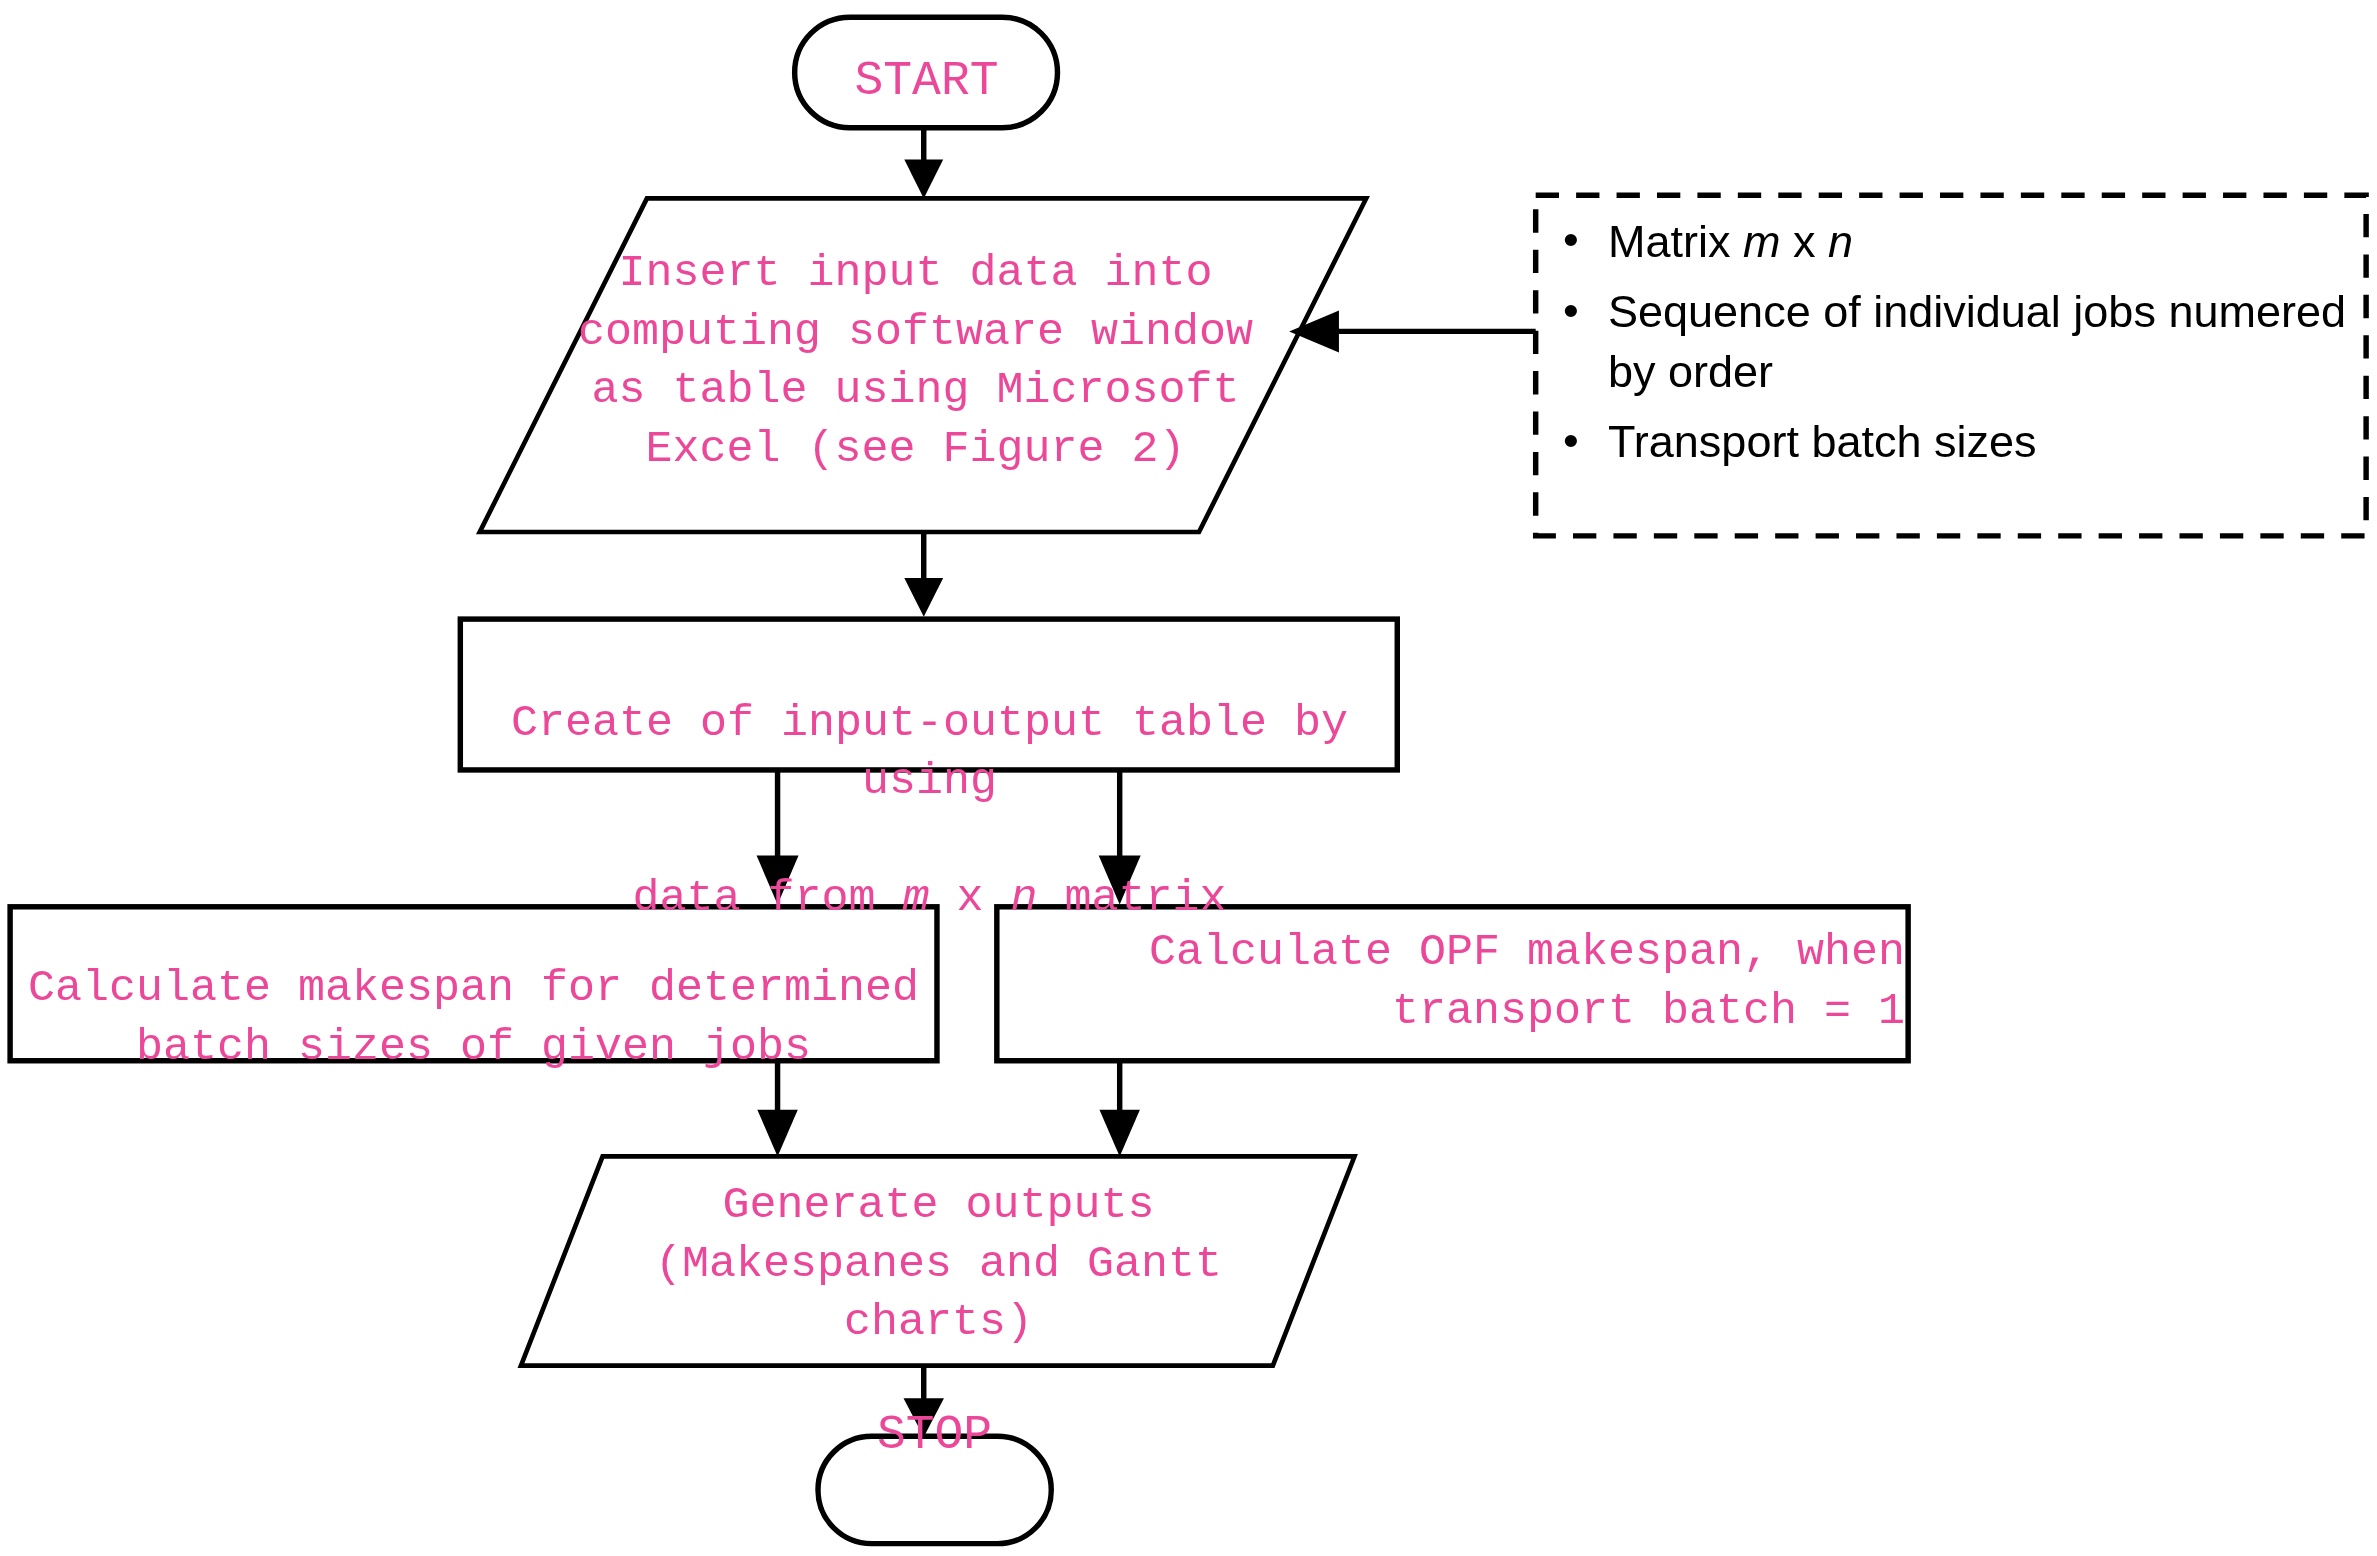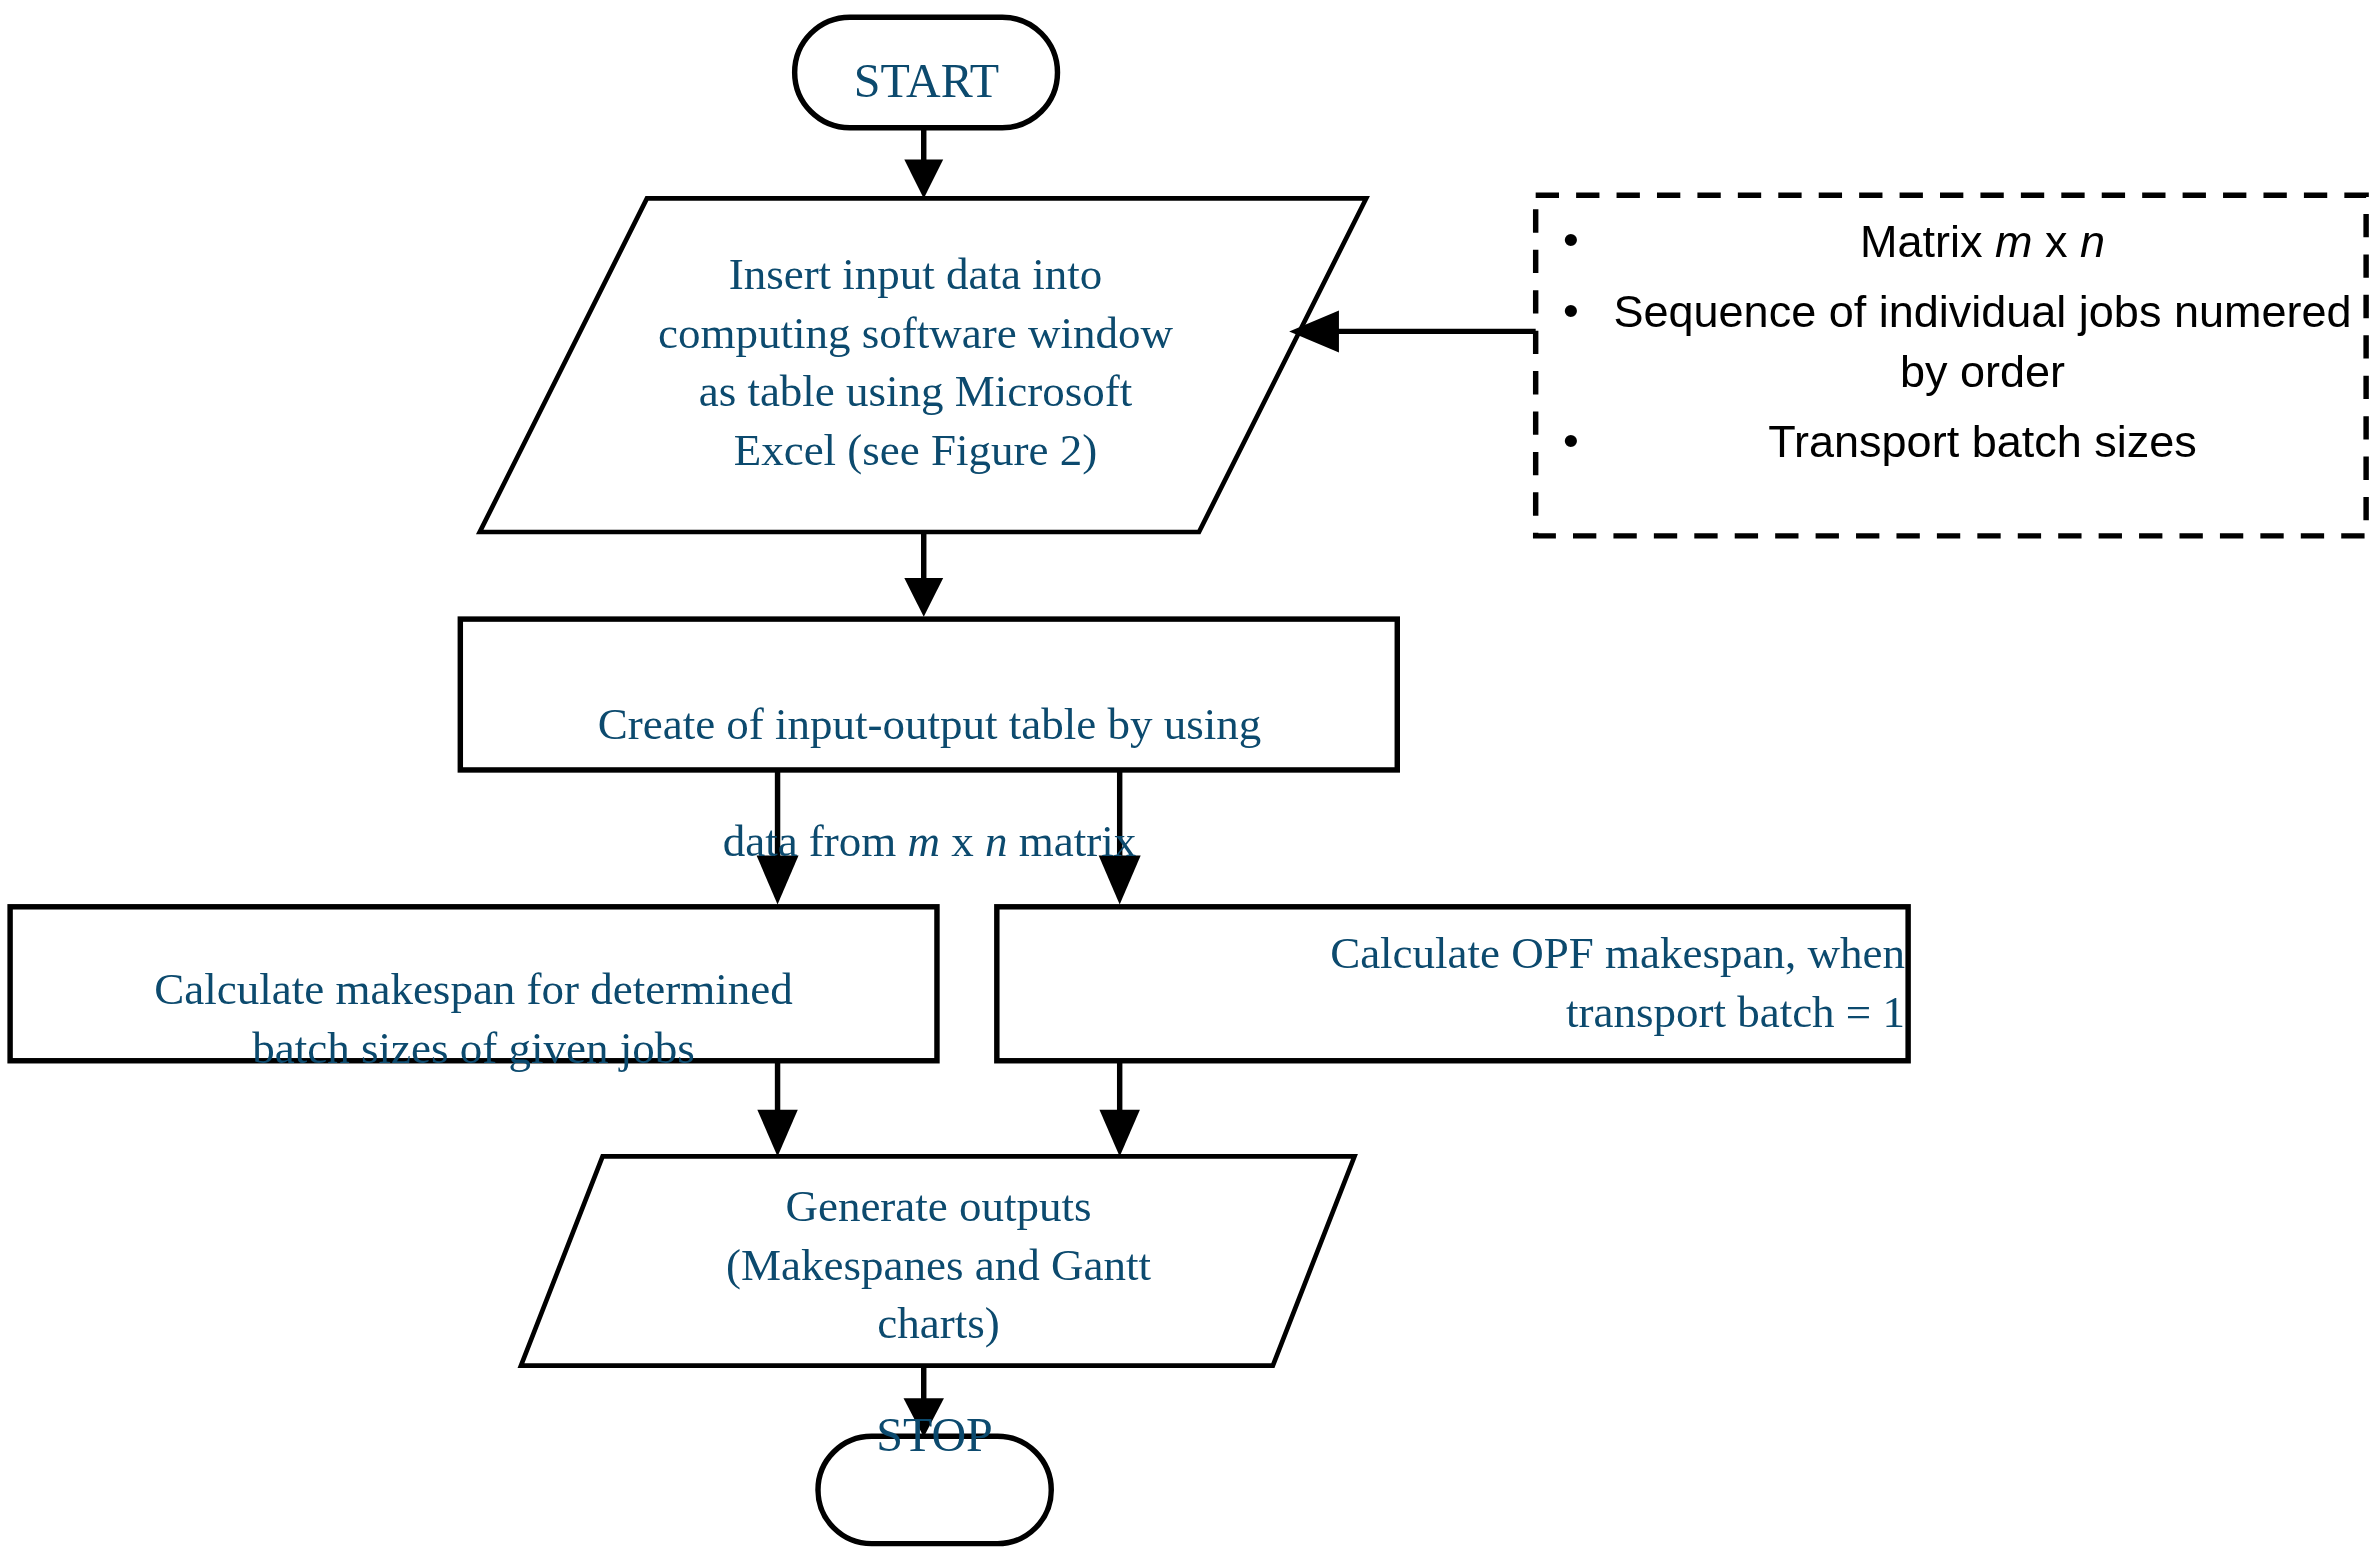--- a/index.html
+++ b/index.html
@@ -44,40 +44,39 @@
     fill: none;
   }
   .conn-head {
     fill: #000000;
     stroke: none;
   }
   
   .txt {
     position: absolute;
     text-align: center;
-    color: #0c4a6e;
-    font-family: Liberation Serif, serif;
+    color: #ec4899;
+    font-family: Liberation Mono, monospace;
     font-size: 45px;
     line-height: 1.30;
     white-space: pre-line;
     pointer-events: none;
   }
   .txt.term {
     font-size: 48px;
   }
   .bullet-list {
     position: absolute;
     margin: 0;
     padding: 0;
     list-style: none;
     color: #000000;
     font-family: "Liberation Sans", sans-serif;
     font-size: 45px;
     line-height: 1.32;
-    text-align: center;
   }
   .bullet-list li {
     position: relative;
     padding-left: 56px;
     margin: 0 0 11px 0;
   }
   .bullet-list li::before {
     content: "\2022";
     position: absolute;
     left: 11px;

